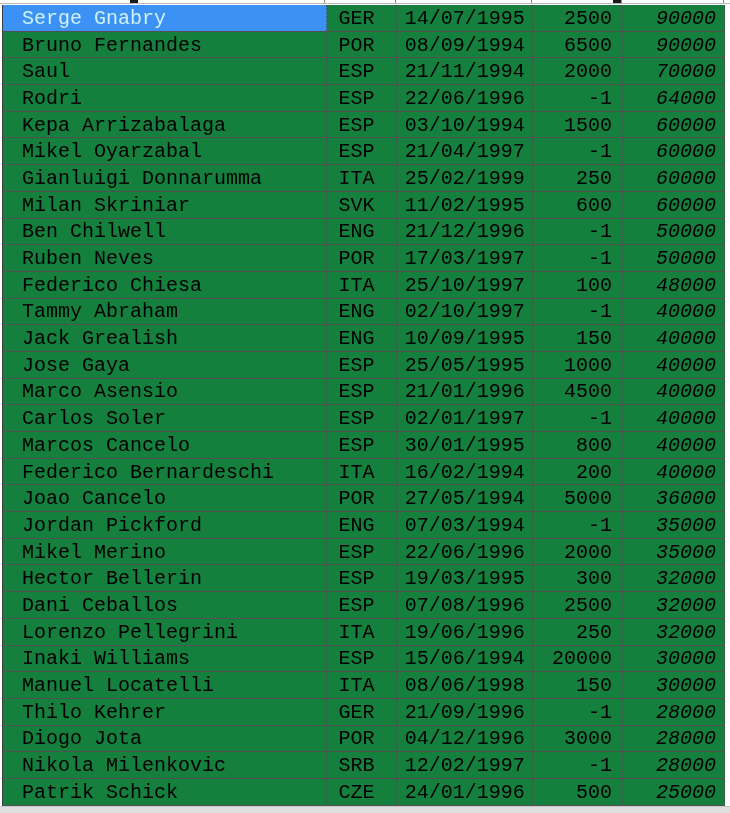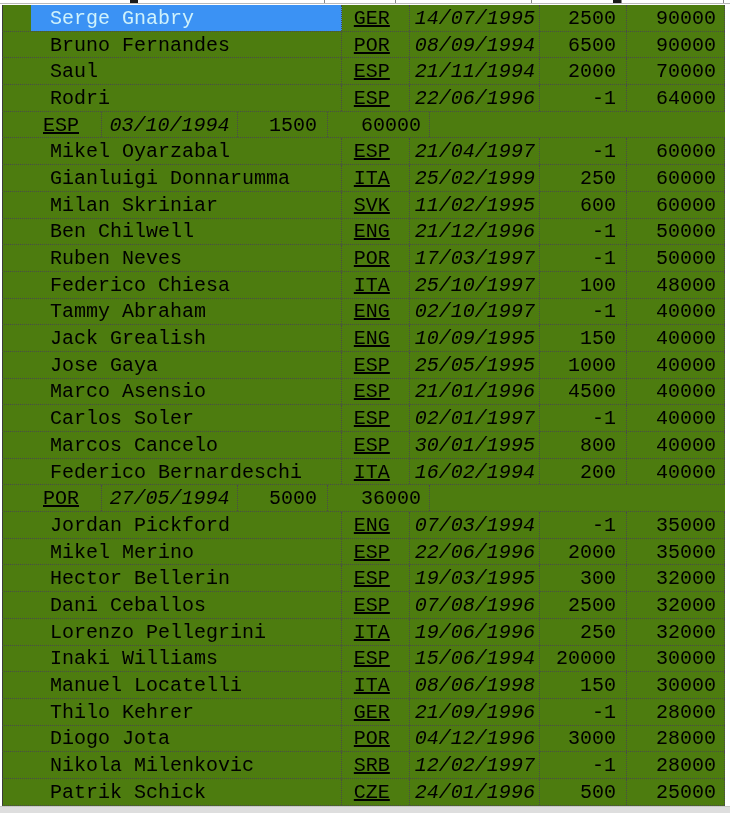--- a/index.html
+++ b/index.html
@@ -17,36 +17,35 @@
   .border-stub{position:absolute;top:0;height:4px;width:1px;background:#888;}
 
   
   .grid{
     position:absolute;top:5px;left:2px;width:723px;
   }
   .row{
     display:flex;height:26.7px;box-sizing:border-box;
     border-bottom:1px dotted #4a4a4a;
     border-left:1px solid #3c3c3c;
-    background:#4d7c0f;
-    padding-left:28px;
+    background:#15803d;
   }
   .cell{
     box-sizing:border-box;
     border-right:1px dotted #4a4a4a;
     font-size:20px;color:#000000;
     display:flex;align-items:center;
     white-space:nowrap;overflow:hidden;
     padding-top:1px;
   }
   .cell.name{width:324px;padding-left:19px;}
-  .cell.nat{width:71px;padding-left:12px;text-decoration:underline;}
-  .cell.dob{width:136px;justify-content:center;font-style:italic;}
+  .cell.nat{width:71px;padding-left:12px;}
+  .cell.dob{width:136px;justify-content:center;}
   .cell.v1{width:90px;justify-content:flex-end;padding-right:10px;font-family:Liberation Mono, monospace;}
-  .cell.v2{width:102px;justify-content:flex-end;padding-right:8px;}
+  .cell.v2{width:102px;justify-content:flex-end;padding-right:8px;font-style:italic;}
 
   
   .hscroll{
     position:absolute;left:0;bottom:0;width:730px;height:7px;
     background:#dedede;border-top:1px solid #c8c8c8;box-sizing:border-box;
   }
 </style>
 </head>
 <body>
 
@@ -84,20 +83,21 @@
     <div class="cell v2">70000</div>
   </div>
     <div class="row">
     <div class="cell name">Rodri</div>
     <div class="cell nat">ESP</div>
     <div class="cell dob">22/06/1996</div>
     <div class="cell v1">-1</div>
     <div class="cell v2">64000</div>
   </div>
     <div class="row">
+    <div class="cell name">Kepa Arrizabalaga</div>
     <div class="cell nat">ESP</div>
     <div class="cell dob">03/10/1994</div>
     <div class="cell v1">1500</div>
     <div class="cell v2">60000</div>
   </div>
     <div class="row">
     <div class="cell name">Mikel Oyarzabal</div>
     <div class="cell nat">ESP</div>
     <div class="cell dob">21/04/1997</div>
     <div class="cell v1">-1</div>
@@ -181,20 +181,21 @@
     <div class="cell v2">40000</div>
   </div>
     <div class="row">
     <div class="cell name">Federico Bernardeschi</div>
     <div class="cell nat">ITA</div>
     <div class="cell dob">16/02/1994</div>
     <div class="cell v1">200</div>
     <div class="cell v2">40000</div>
   </div>
     <div class="row">
+    <div class="cell name">Joao Cancelo</div>
     <div class="cell nat">POR</div>
     <div class="cell dob">27/05/1994</div>
     <div class="cell v1">5000</div>
     <div class="cell v2">36000</div>
   </div>
     <div class="row">
     <div class="cell name">Jordan Pickford</div>
     <div class="cell nat">ENG</div>
     <div class="cell dob">07/03/1994</div>
     <div class="cell v1">-1</div>

